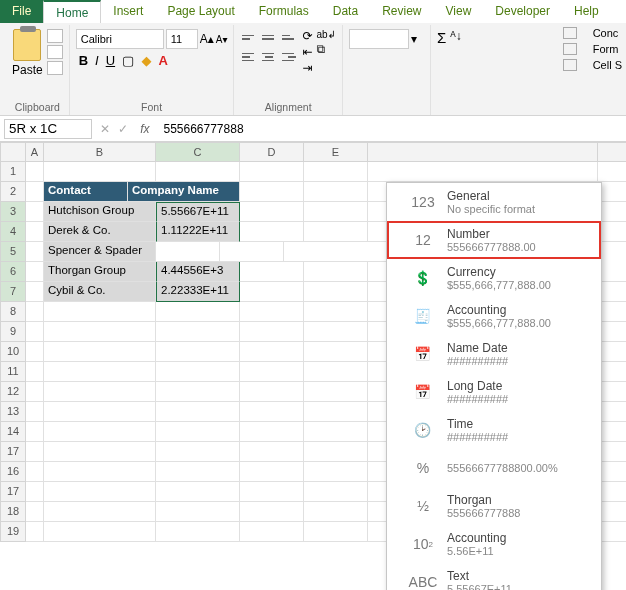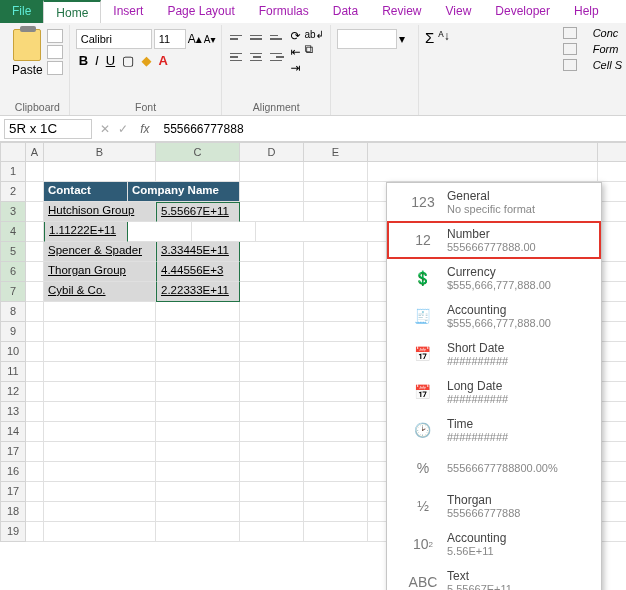--- a/index.html
+++ b/index.html
@@ -1,36 +1,36 @@
 <!DOCTYPE html>
 <html><head>
 <meta charset="utf-8">
 <style>
 * { box-sizing: border-box; margin: 0; padding: 0; font-family: "Segoe UI", Arial, sans-serif; }
 body { width: 626px; height: 590px; overflow: hidden; background: #fff; font-size: 12px; }
 
 .menubar { background: #fff; display: flex; height: 23px; font-size: 12px; }
-.menubar .tab { padding: 4px 12px; color: #a21caf; cursor: pointer; }
-.menubar .tab.file { background: #217346; color: #5eead4; }
+.menubar .tab { padding: 4px 12px; color: #4d7c0f; cursor: pointer; }
+.menubar .tab.file { background: #217346; color: #fef9c3; }
 .menubar .tab.active { background: #fff; border-top: 2px solid #217346; border-left: 1px solid #d4d4d4; border-right: 1px solid #d4d4d4; color: #217346; }
 
 .ribbon { background: #f3f3f3; height: 93px; display: flex; border-bottom: 1px solid #d4d4d4; padding: 2px 6px 0; position: relative; }
 .group { display: flex; flex-direction: column; padding: 0 6px; border-right: 1px solid #e1e1e1; }
 .group-body { flex: 1; display: flex; align-items: flex-start; gap: 4px; padding-top: 4px; }
 .group-label { text-align: center; font-size: 10.5px; color: #666; padding: 2px 0; }
 .vstack { display: flex; flex-direction: column; gap: 2px; }
 
 .paste-big { display: flex; flex-direction: column; align-items: center; gap: 2px; }
 .paste-icon { width: 28px; height: 32px; background: #f9d97a; border: 1px solid #c9a23a; border-radius: 2px; position: relative; }
 .paste-icon::before { content:""; position:absolute; top:-4px; left:6px; width:16px; height:6px; background:#888; border-radius:2px; }
 .mini-icon { width: 16px; height: 14px; border: 1px solid #bbb; background:#fff; }
 
 .font-row1 { display: flex; gap: 2px; align-items: center; }
 .sel { border:1px solid #ccc; background:#fff; padding:1px 4px; height:20px; font-size:11px; }
-.font-name { width: 76px; }
+.font-name { width: 88px; }
 .font-size { width: 32px; }
 .font-btns { display:flex; gap:1px; font-size:13px; align-items:center; }
 .font-btns span { padding:2px 3px; }
 
 .align-block { display:flex; flex-direction:column; gap:4px; }
 .arow { display:flex; gap:2px; }
 .align-btn { width:18px; height:16px; display:flex; flex-direction:column; justify-content:center; gap:2px; padding:2px; }
 .bar { height:1.5px; background:#666; }
 
 .num-box { width:60px; height:20px; border:1px solid #ccc; background:#fff; }
@@ -44,34 +44,34 @@
 .colhdrs { display:flex; position:absolute; top:0; left:0; height:20px; }
 .corner { width:26px; height:20px; background:#f3f3f3; border:1px solid #d4d4d4; }
 .ch { height:20px; background:#f3f3f3; border:1px solid #d4d4d4; border-left:none; text-align:center; font-size:11px; color:#555; line-height:18px; }
 .rowhdrs { position:absolute; top:20px; left:0; width:26px; }
 .rh { height:20px; width:26px; background:#f3f3f3; border:1px solid #d4d4d4; border-top:none; text-align:center; font-size:11px; color:#555; line-height:18px; }
 .cells { position:absolute; top:20px; left:26px; }
 .crow { display:flex; height:20px; }
 .cell { border-right:1px solid #e0e0e0; border-bottom:1px solid #e0e0e0; padding:2px 4px; font-size:11.5px; overflow:hidden; white-space:nowrap; }
 .colA { width:18px; } .colB { width:112px; } .colC { width:84px; } .colD { width:64px; } .colE { width:64px; } .colI { width:64px; }
 .hdr-cell { background:#2f5b76; color:#fff; font-weight:600; }
-.sel-cell { background:#d9d9d9;text-decoration:underline; }
+.sel-cell { background:#d9d9d9; }
 .active-col-c { border-right:1.5px solid #217346 !important; border-left:1.5px solid #217346; }
 .sel-border-top { border-top:1.5px solid #217346; }
 .sel-border-bot { border-bottom:1.5px solid #217346; }
 
 .dropdown { position:absolute; top:40px; left:386px; width:216px; background:#fff; border:1px solid #c6c6c6; box-shadow:2px 2px 6px rgba(0,0,0,0.25); z-index:50; font-size:12px; }
 .dd-item { display:flex; align-items:center; gap:10px; padding:6px 10px; cursor:pointer; }
 .dd-item.highlight { outline:2px solid #e3352a; outline-offset:-2px; }
 .dd-icon { width:28px; height:26px; display:flex; align-items:center; justify-content:center; color:#7a7a7a; font-size:14px;margin-left:12px; }
 .dd-text .title { color:#444; }
 .dd-text .sub { color:#888; font-size:11px; }
 
 .right-cmds { position:absolute; right:4px; top:4px; display:flex; flex-direction:column; gap:4px; font-size:11px; }
-.right-cmds div { display:flex; align-items:center; gap:16px;font-style:italic; }
+.right-cmds div { display:flex; align-items:center; gap:16px; }
 .tiny-ic { width:14px; height:12px; border:1px solid #aaa; }
 </style>
 </head>
 <body>
 
 <div class="menubar">
   <div class="tab file">File</div>
   <div class="tab active">Home</div>
   <div class="tab">Insert</div>
   <div class="tab">Page Layout</div>
@@ -262,30 +262,30 @@
         <div class="cell colA"></div>
         <div class="cell colB sel-cell">Hutchison Group</div>
         <div class="cell colC sel-cell active-col-c sel-border-top">5.55667E+11</div>
         <div class="cell colD"></div>
         <div class="cell colE"></div>
         <div class="cell" style="width: 230px;"></div>
         <div class="cell colI"></div>
       </div>
       <div class="crow">
         <div class="cell colA"></div>
+        <div class="cell colB sel-cell">Derek &amp; Co.</div>
         <div class="cell colC sel-cell active-col-c">1.11222E+11</div>
         <div class="cell colD"></div>
         <div class="cell colE"></div>
         <div class="cell" style="width: 230px;"></div>
         <div class="cell colI"></div>
       </div>
       <div class="crow">
         <div class="cell colA"></div>
         <div class="cell colB sel-cell">Spencer &amp; Spader</div>
-        <div class="cell colC sel-cell active-col-c">3.33445E+11</div>
         <div class="cell colD"></div>
         <div class="cell colE"></div>
         <div class="cell" style="width: 230px;"></div>
         <div class="cell colI"></div>
       </div>
       <div class="crow">
         <div class="cell colA"></div>
         <div class="cell colB sel-cell">Thorgan Group</div>
         <div class="cell colC sel-cell active-col-c">4.44556E+3</div>
         <div class="cell colD"></div>
@@ -437,21 +437,21 @@
       <div class="dd-item">
         <div class="dd-icon">🧾</div>
         <div class="dd-text">
           <div class="title">Accounting</div>
           <div class="sub">$555,666,777,888.00</div>
         </div>
       </div>
       <div class="dd-item">
         <div class="dd-icon">📅</div>
         <div class="dd-text">
-          <div class="title">Short Date</div>
+          <div class="title">Name Date</div>
           <div class="sub">##########</div>
         </div>
       </div>
       <div class="dd-item">
         <div class="dd-icon">📅</div>
         <div class="dd-text">
           <div class="title">Long Date</div>
           <div class="sub">##########</div>
         </div>
       </div>

